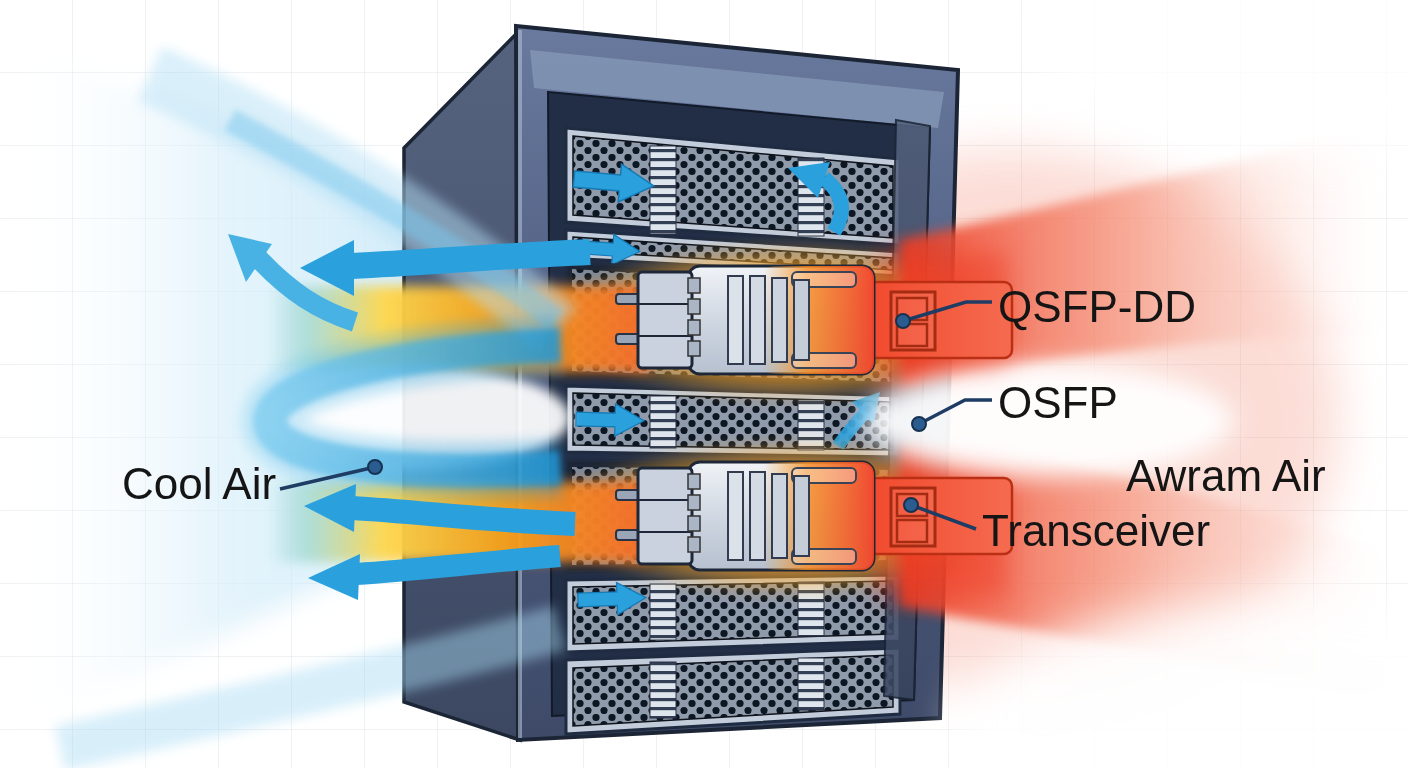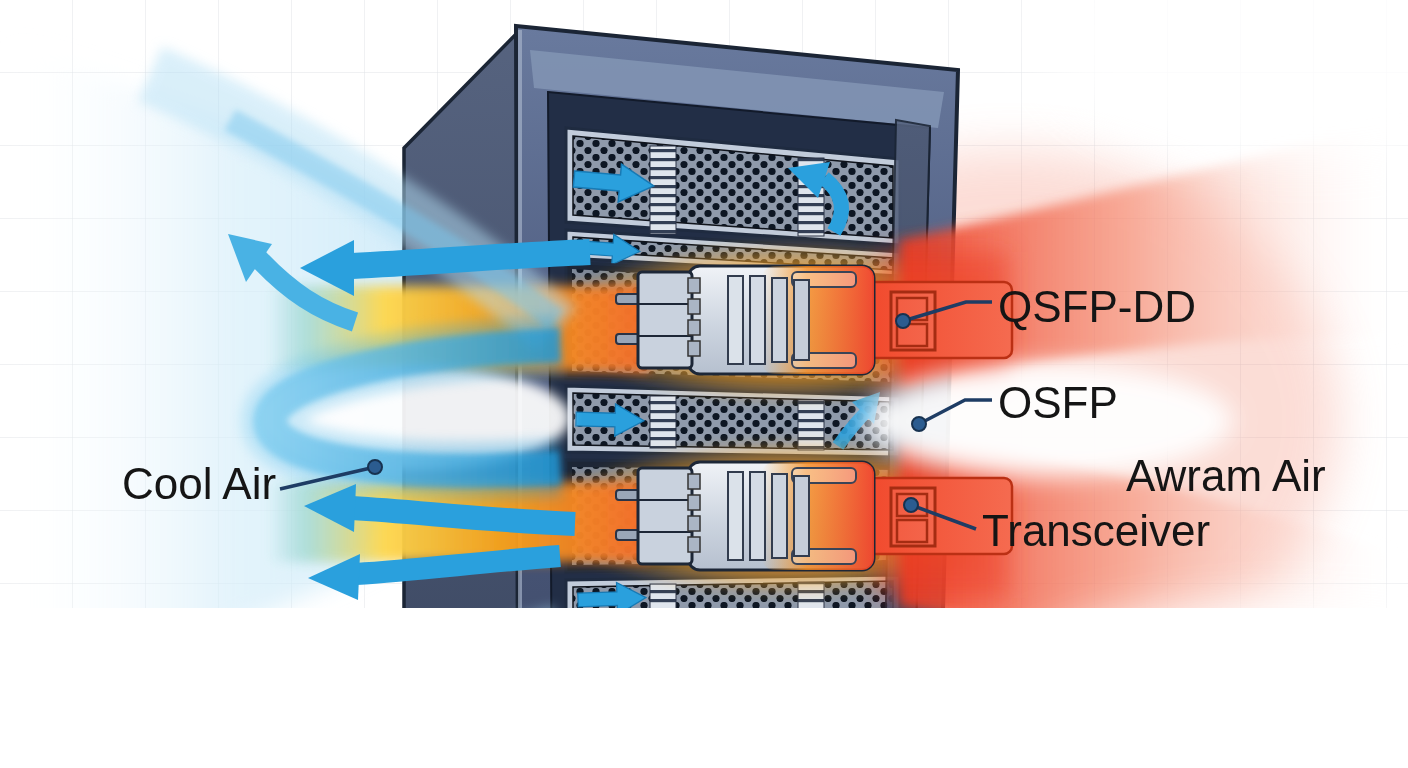--- a/index.html
+++ b/index.html
@@ -1,16 +1,16 @@
 <!DOCTYPE html>
 <html><head>
 <meta charset="utf-8">
 <style>
   html,body{margin:0;padding:0;background:#ffffff;}
-  .stage{position:relative;width:1408px;height:608px;overflow:hidden;background:#f0abfc;
+  .stage{position:relative;width:1408px;height:768px;overflow:hidden;background:#f0abfc;
          font-family:"Liberation Sans","DejaVu Sans",sans-serif;}
   svg{display:block;}
   text.lbl{font-family:"Liberation Sans","DejaVu Sans",sans-serif;font-size:44px;fill:#151515;}
 </style>
 </head>
 <body>
 
 <div class="stage">
 <svg width="1408" height="768" viewBox="0 0 1408 768">
   <defs>

